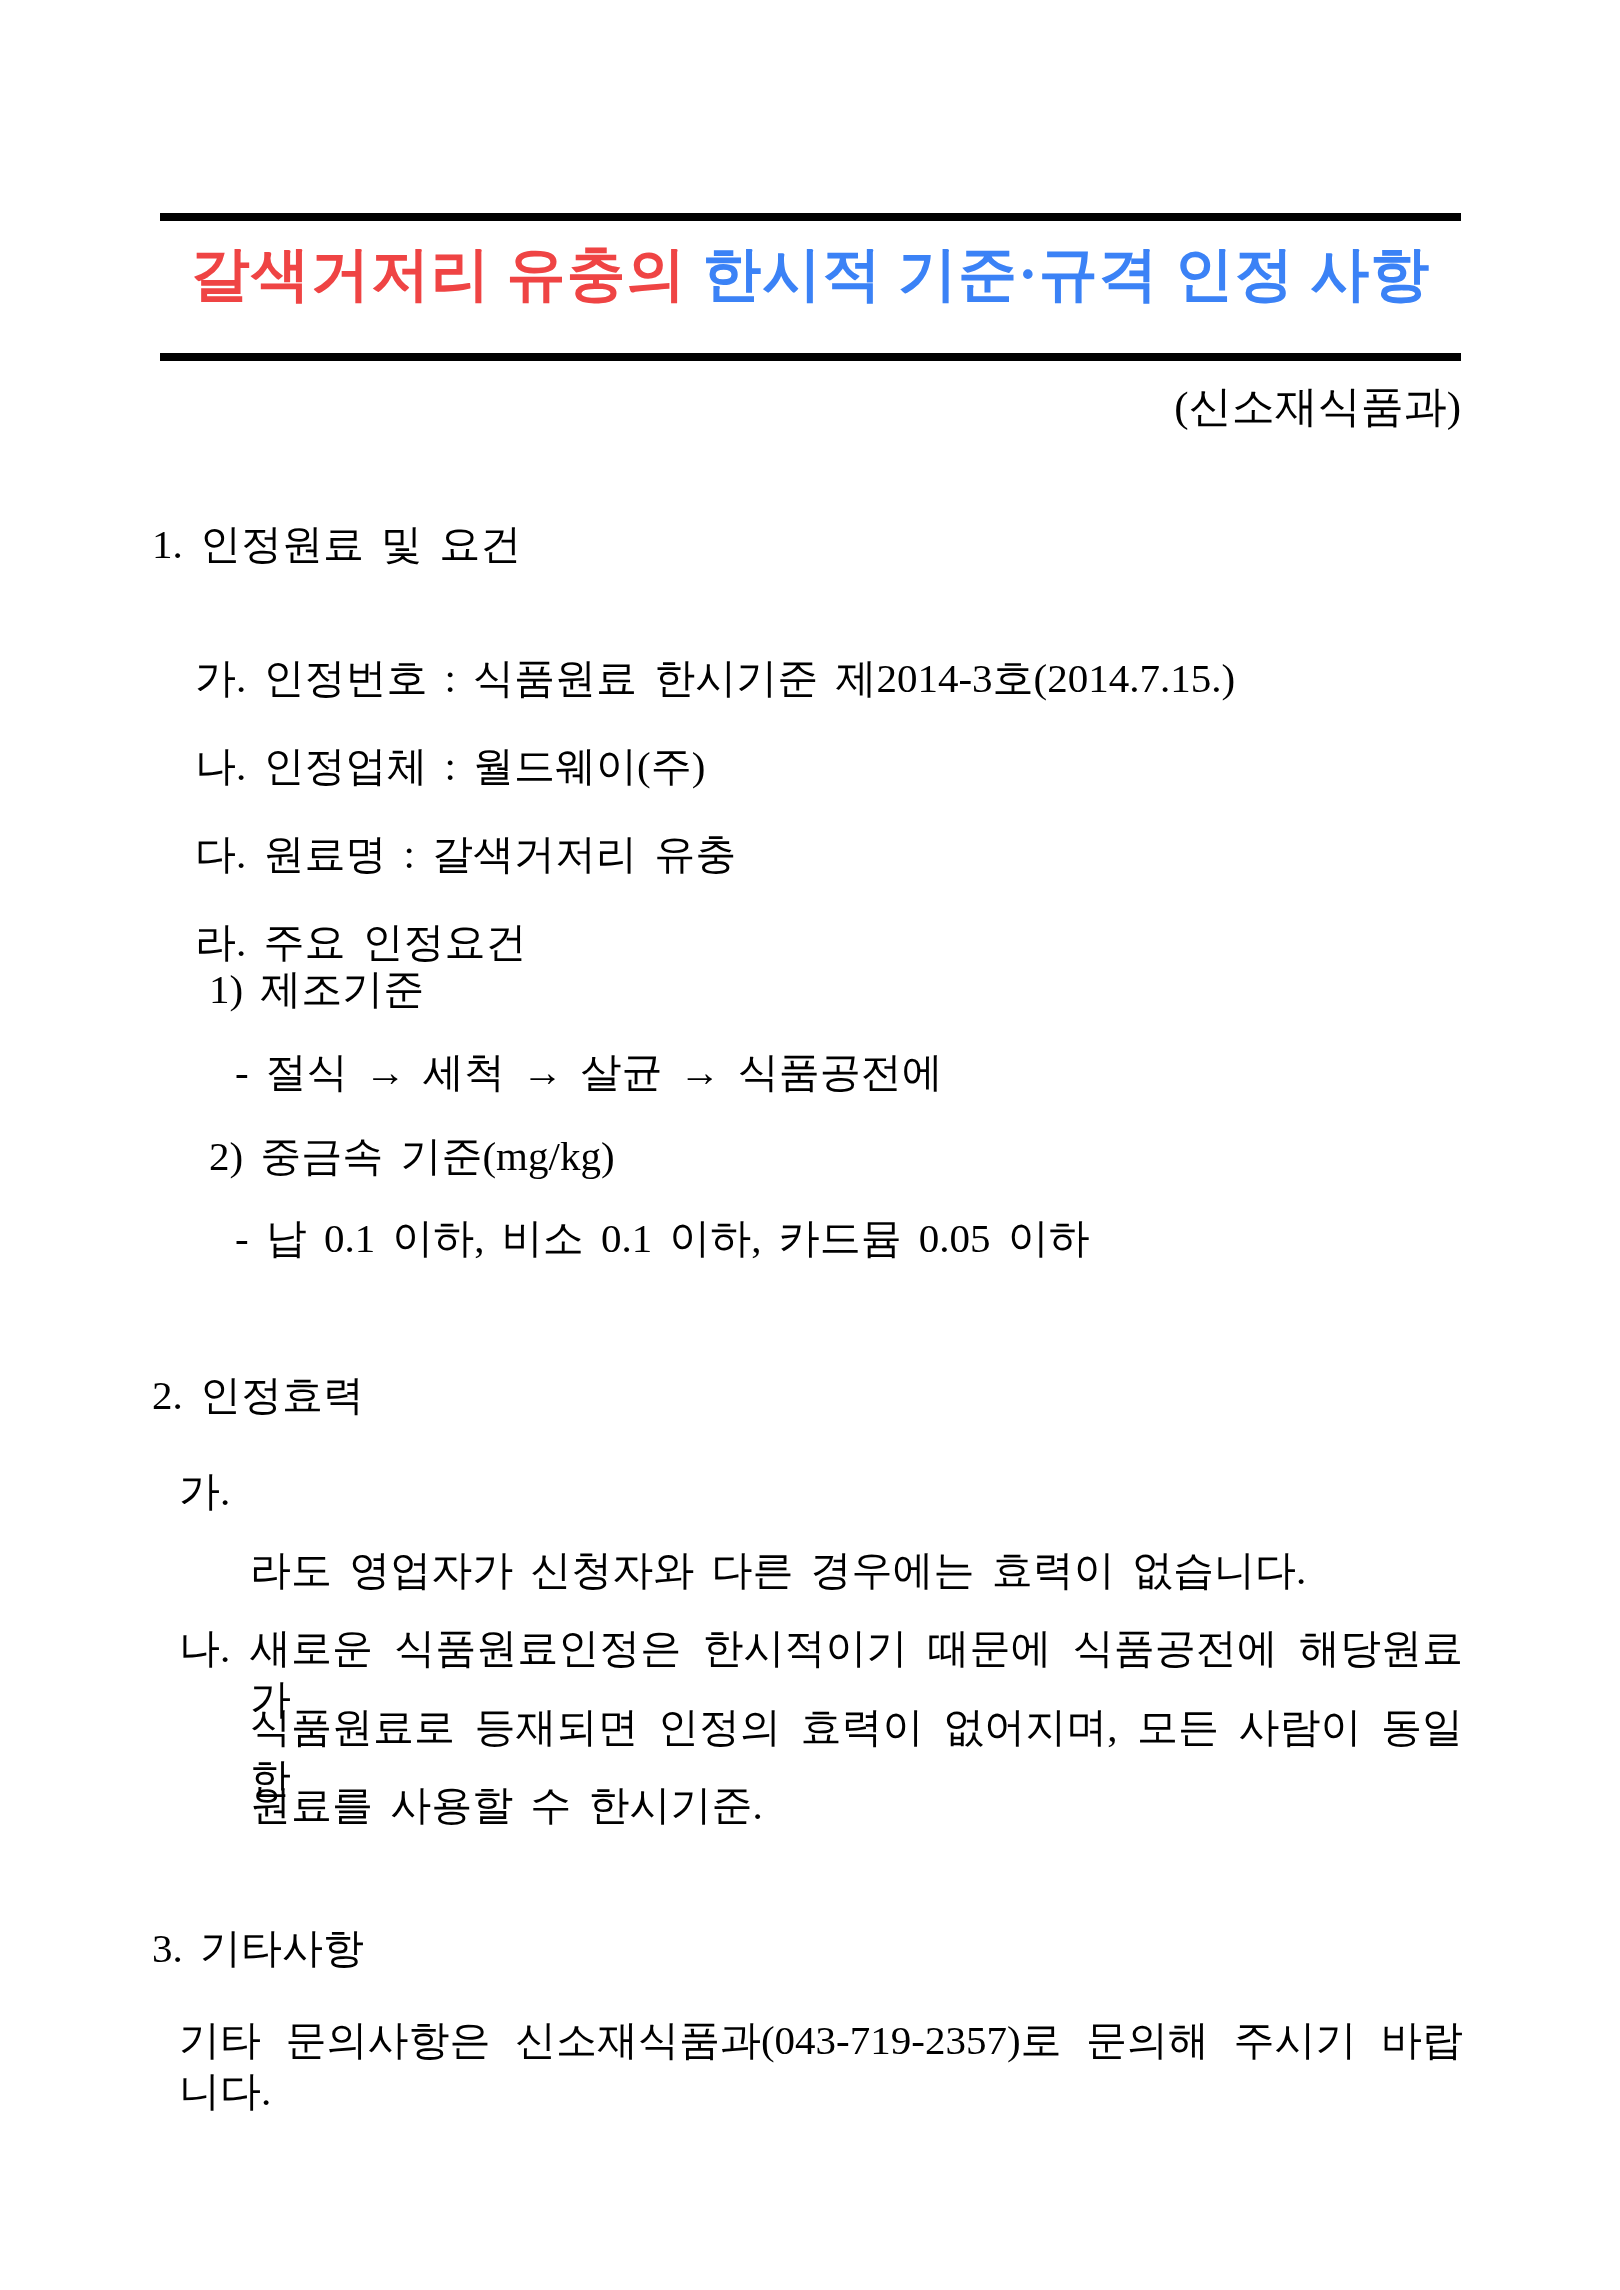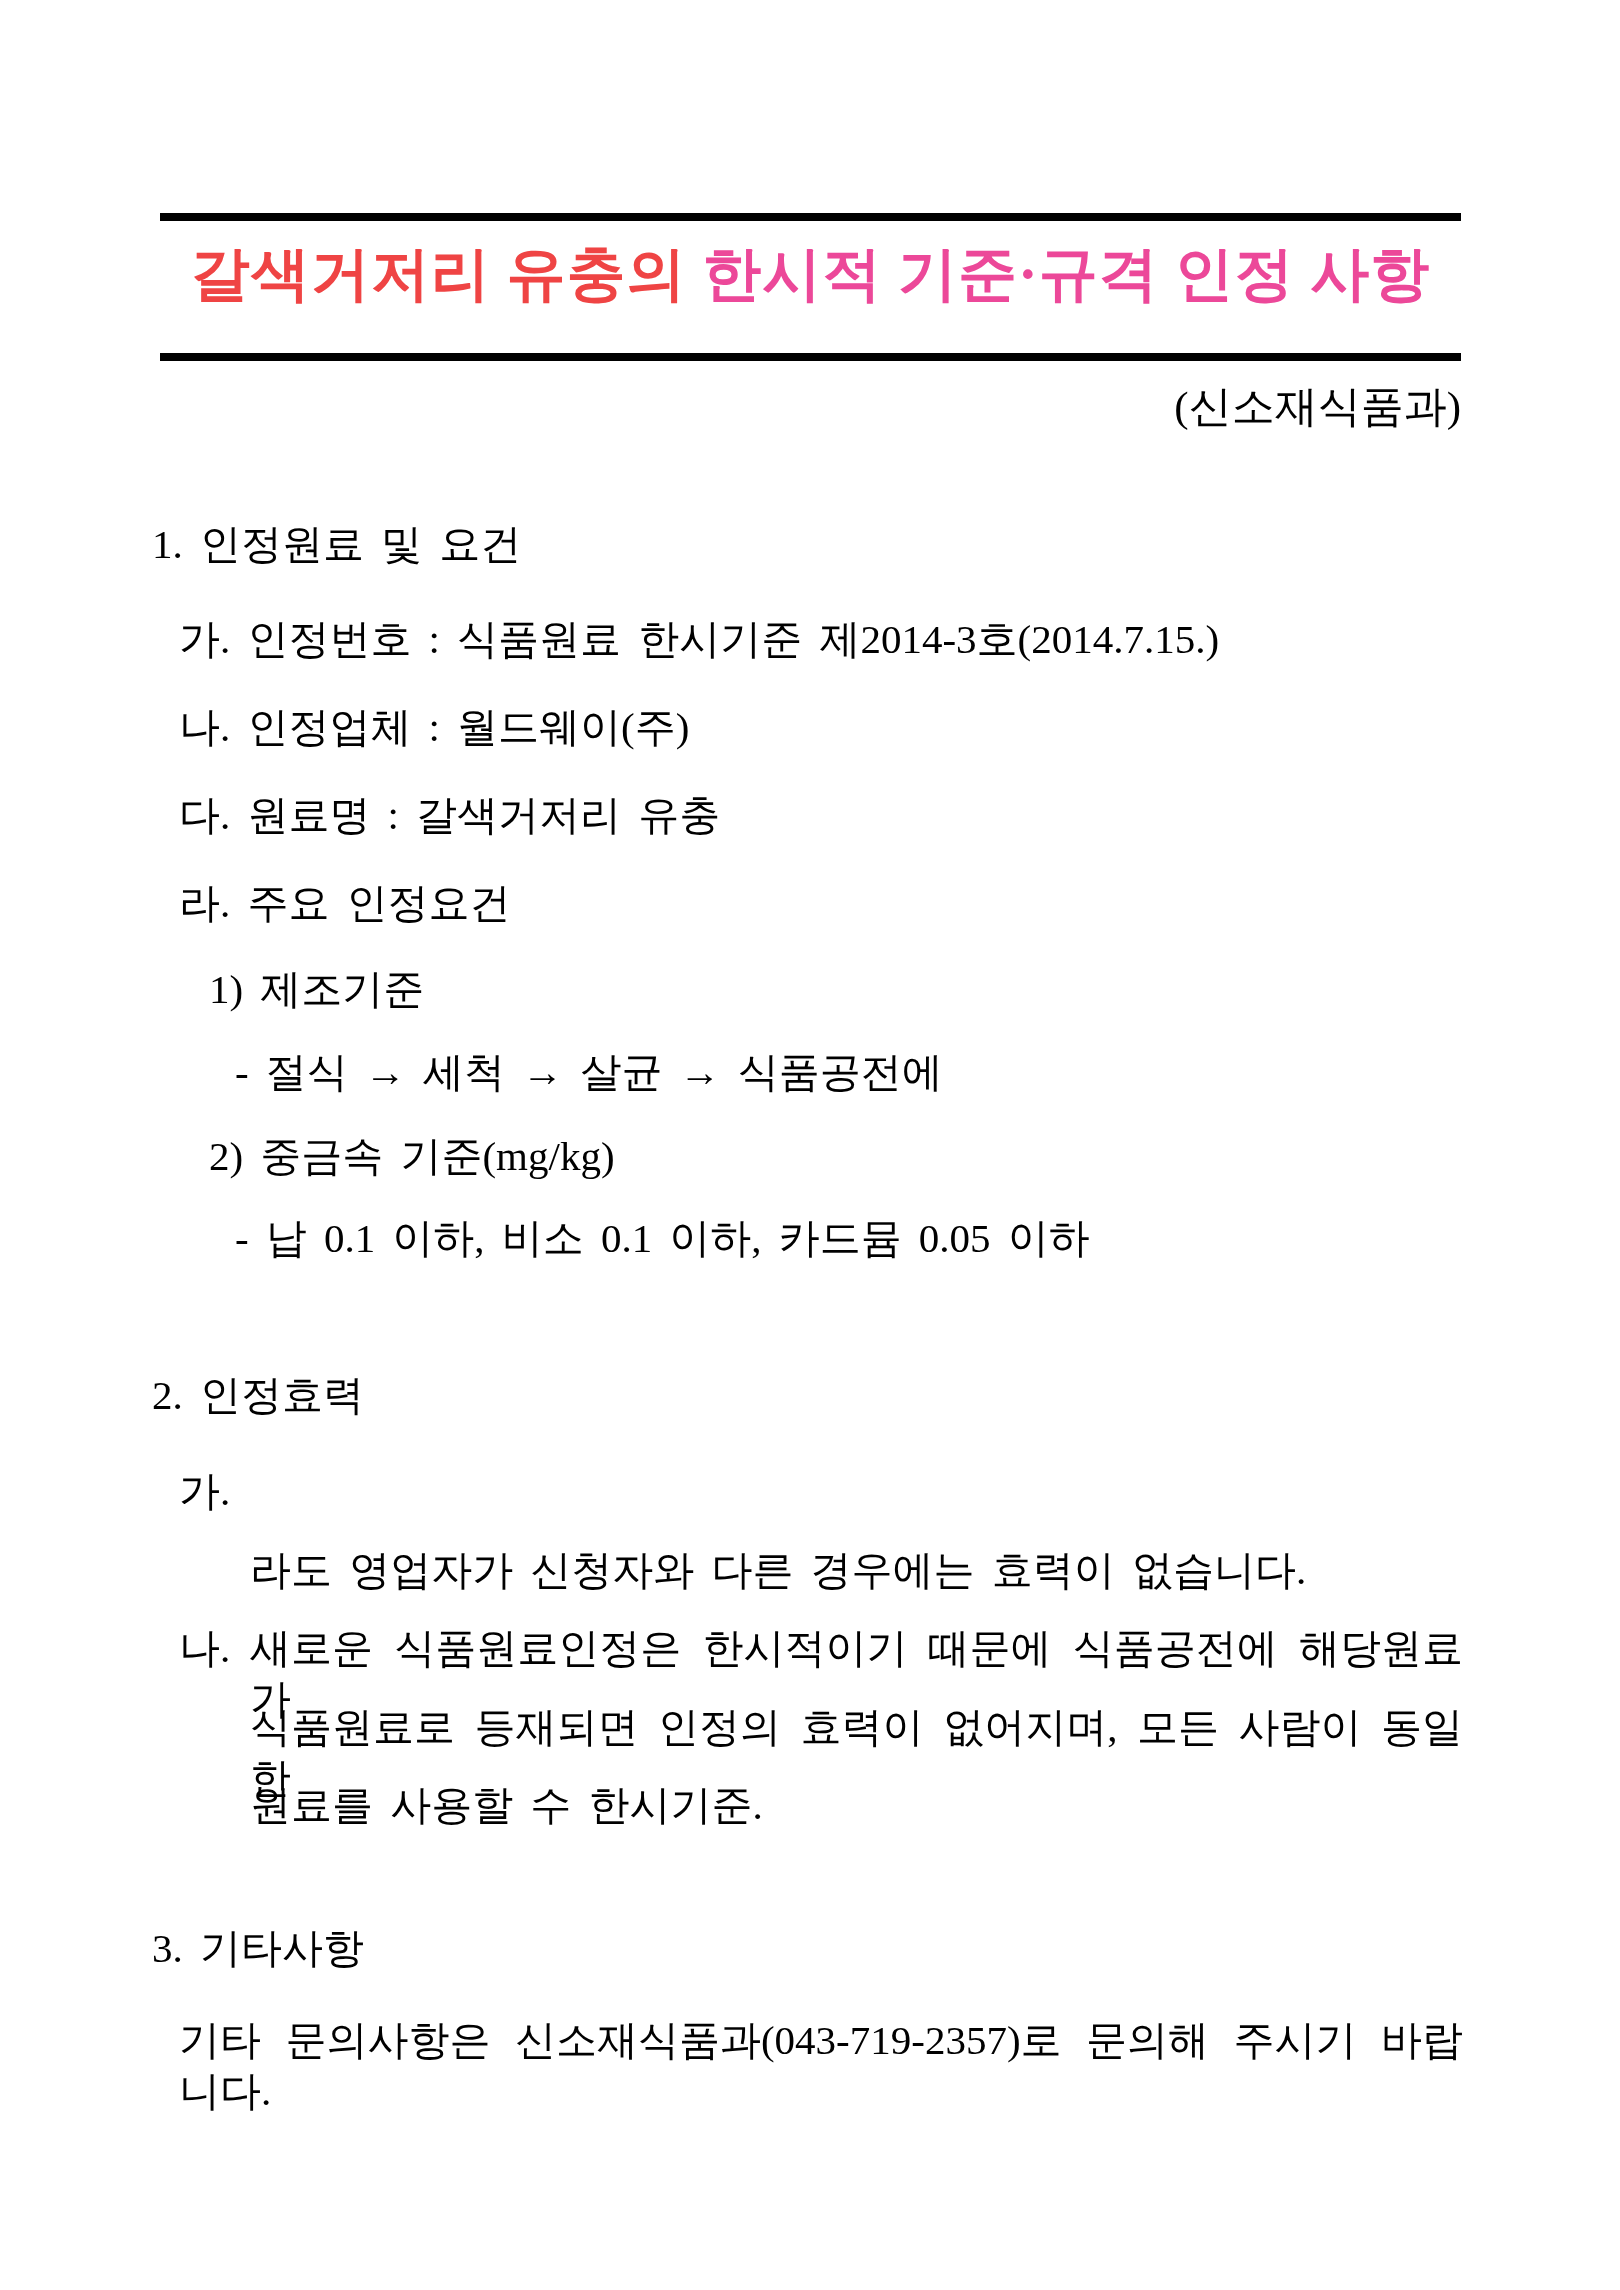--- a/index.html
+++ b/index.html
@@ -31,39 +31,39 @@
     top: 239px;
     width: 1301px;
     text-align: center;
     font-size: 59px;
     font-weight: bold;
     letter-spacing: 1px;
     white-space: nowrap;
     line-height: 1.2;
   }
   .title-highlight { color: #ef4444; }
-  .title-rest { color: #ec4899; }
+  .title-rest { color: #3b82f6; }
   .byline {
     position: absolute;
     left: 160px;
     top: 378px;
     width: 1301px;
     text-align: right;
     font-size: 43px;
     white-space: nowrap;
   }
   .bodytext {
     position: absolute;
     font-size: 41px;
     line-height: 1.25;
     white-space: nowrap;
     word-spacing: 6.9px;
   }
   .heading1 { left: 152px; }
-  .item     { left: 179px; }
+  .item     { left: 195px; margin-top: 39px; }
   .subitem  { left: 209px; }
   .subdetail{ left: 235px; }
   .para-label {
     position: absolute;
     left: 179px;
     font-size: 41px;
     line-height: 1.25;
     white-space: nowrap;
   }
   .jline {

